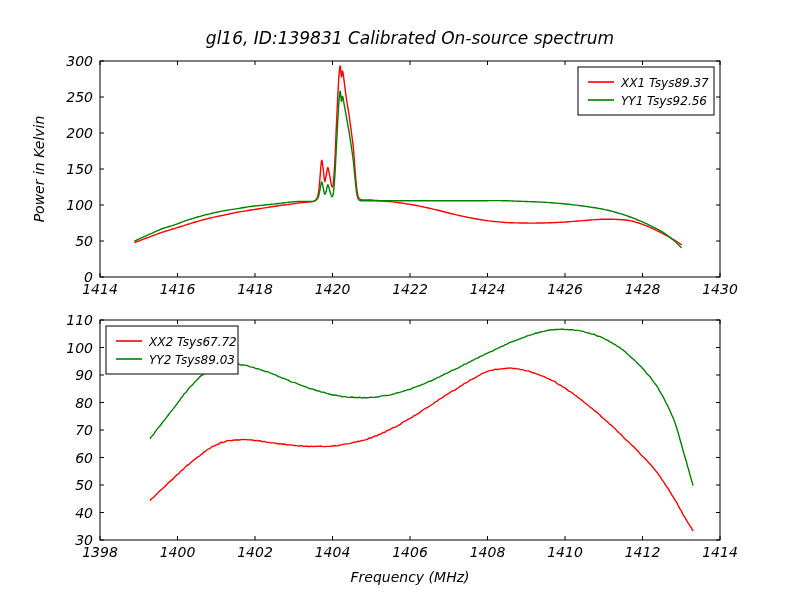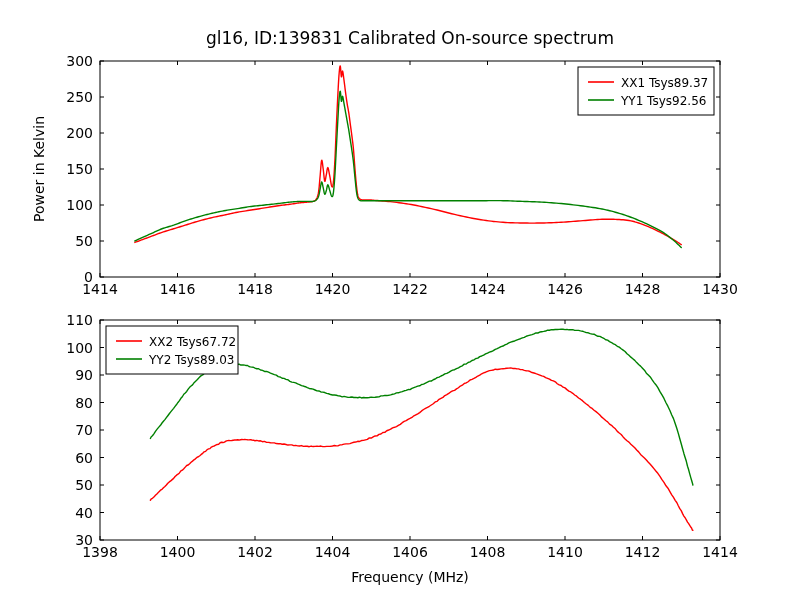--- a/index.html
+++ b/index.html
@@ -11,20 +11,21 @@
     width: 800px;
     height: 600px;
     font-family: "DejaVu Sans", "Liberation Sans", sans-serif;
     overflow: hidden;
   }
   #figure {
     position: relative;
     width: 800px;
     height: 600px;
     background: #ffffff;
+    font-style: italic;
   }
   svg { display: block; }
   .frame {
     fill: none;
     stroke: #000000;
     stroke-width: 1;
   }
   .tick-line {
     stroke: #000000;
     stroke-width: 1;

